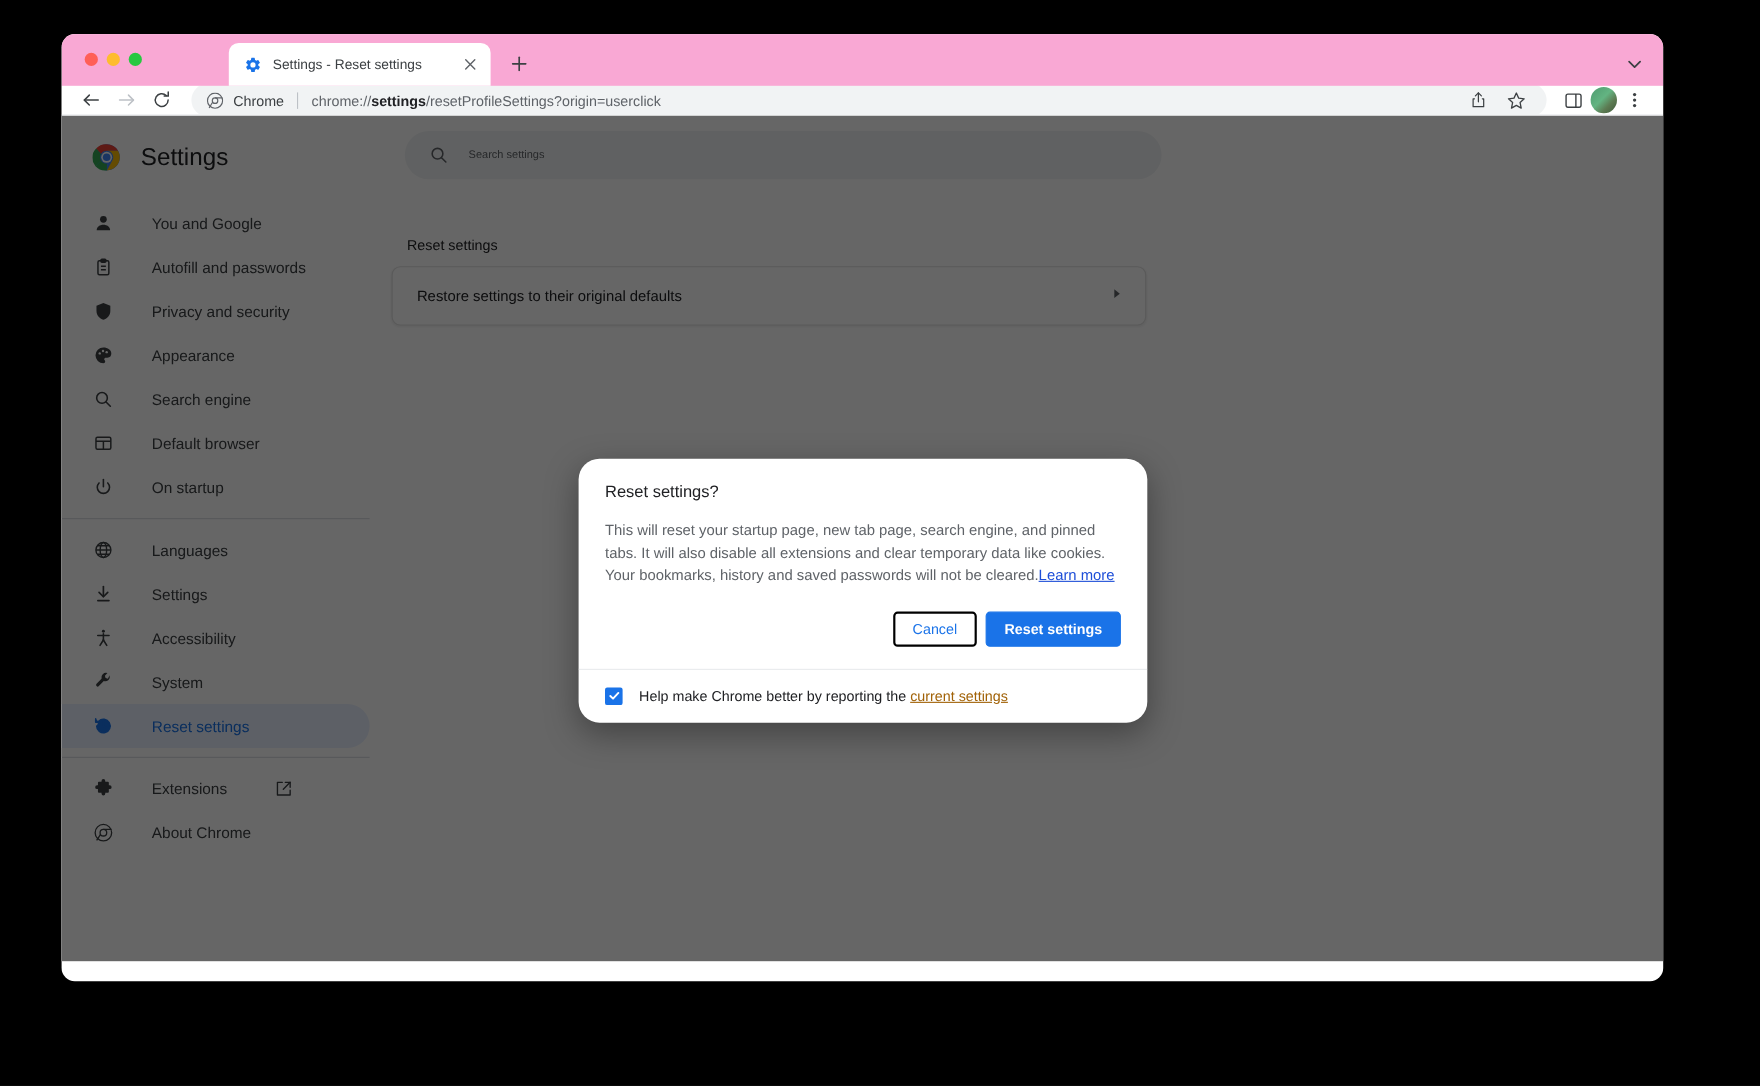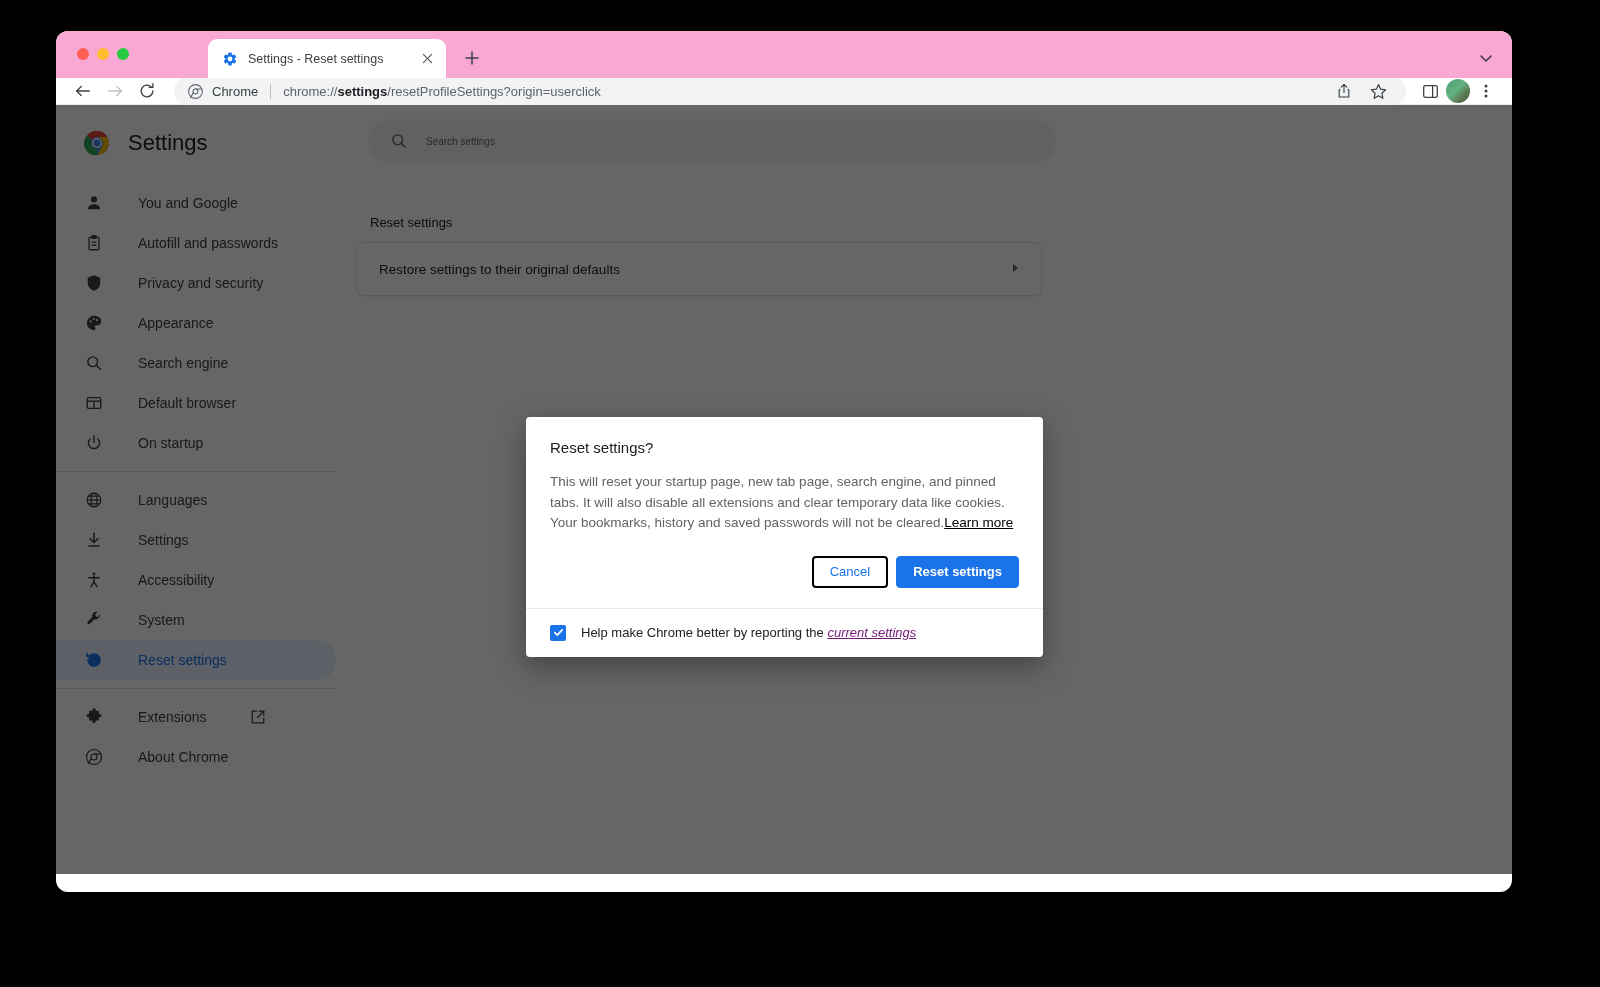--- a/index.html
+++ b/index.html
@@ -231,37 +231,37 @@
     background: rgba(0,0,0,0.60);
     z-index: 50;
   }
 
   
   .dialog {
     position: absolute;
     left: 470px; top: 312px;
     width: 517px;
     background: #ffffff;
-    border-radius: 4px;
+    border-radius: 19px;
     z-index: 60;
     box-shadow: 0 10px 30px rgba(0,0,0,0.35);
     overflow: hidden;
   }
   .dlg-body { padding: 22px 24px 0 24px; }
   .dlg-title {
     font-size: 15px;
     color: #202124;
     margin-bottom: 16px;
   }
   .dlg-text {
     font-size: 13.5px;
     line-height: 20.5px;
     color: #5f6368;
   }
-  .dlg-link { color: #000000; text-decoration: underline; }
+  .dlg-link { color: #1d4ed8; text-decoration: underline; }
   .dlg-actions {
     display: flex;
     justify-content: flex-end;
     gap: 8px;
     padding: 22px 24px 20px 24px;
   }
   .btn {
     height: 32px;
     border-radius: 4px;
     font-size: 13px;
@@ -290,21 +290,21 @@
     padding: 16px 24px 16px 24px;
   }
   .checkbox {
     width: 16px; height: 16px;
     flex: 0 0 16px;
     background: #1a73e8;
     border-radius: 2px;
     display: flex; align-items: center; justify-content: center;
   }
   .footer-text { font-size: 13px; color: #202124; }
-  .footer-link { color: #701a75; text-decoration: underline; font-style: italic; }
+  .footer-link { color: #a16207; text-decoration: underline; }
 </style>
 </head>
 <body>
 
 <div class="window">
 
   <div class="tabstrip">
     <div class="traffic">
       <span class="dot red"></span>
       <span class="dot yellow"></span>

